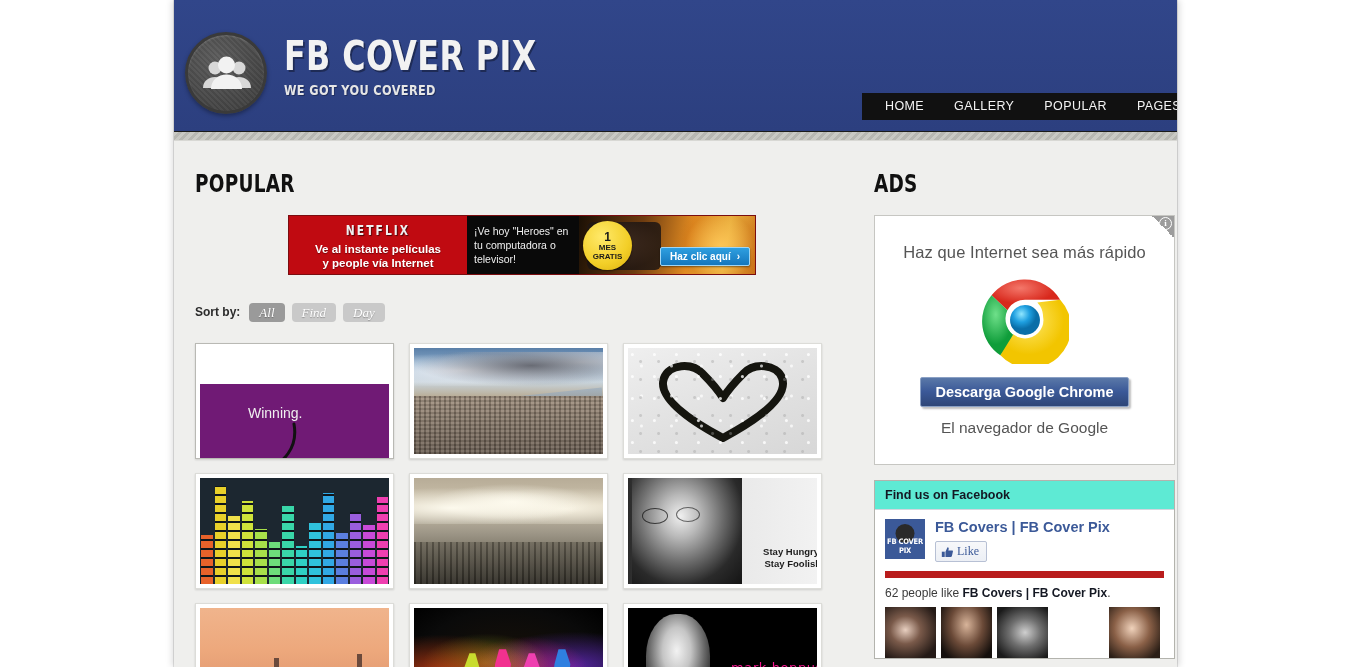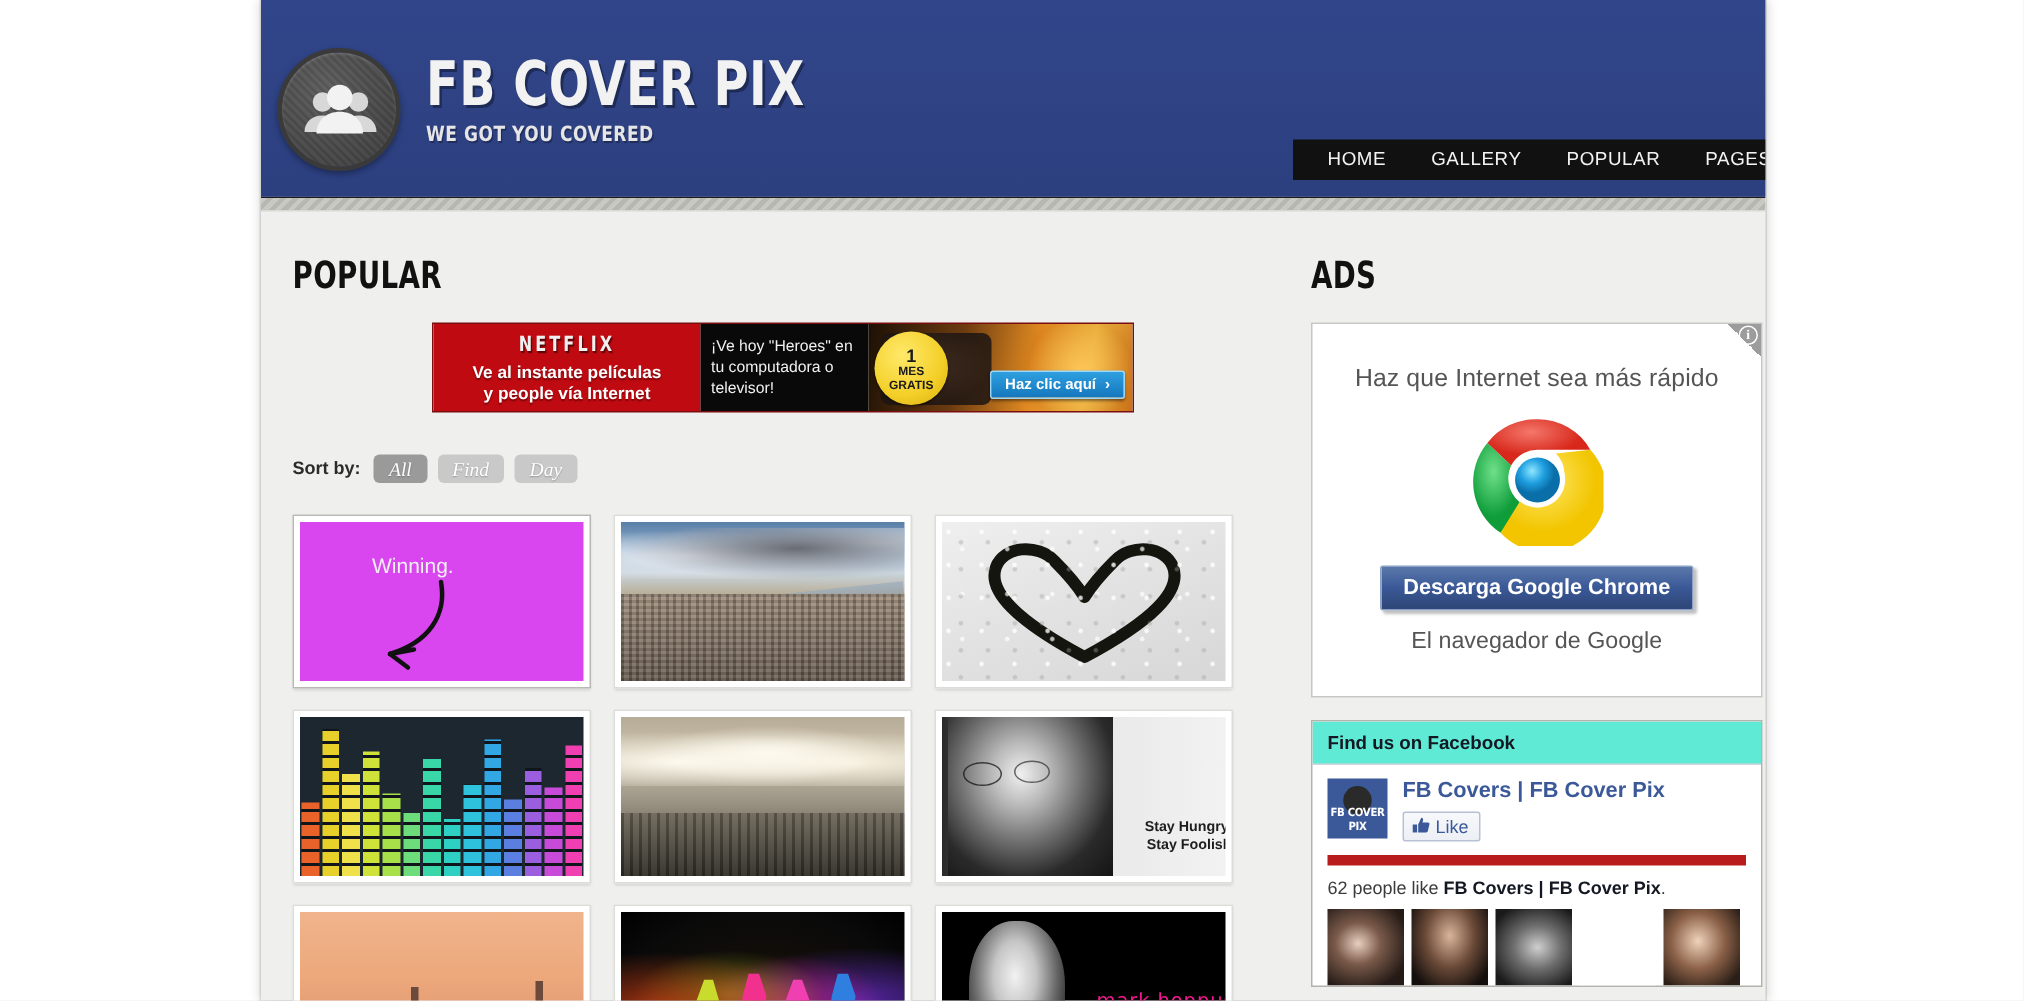--- a/index.html
+++ b/index.html
@@ -221,21 +221,21 @@
     padding: 4px;
     border: 1px solid #dcdcd8;
     box-shadow: 0 1px 2px rgba(0,0,0,0.14);
     cursor: pointer;
     overflow: hidden;
   }
   .tile.selected { border: 1px solid #b9b9b4; }
   .thumb { width: 100%; height: 100%; position: relative; overflow: hidden; }
 
   
-  .t-winning { background: #d946ef; }
+  .t-winning { background: #701a75; margin-top: 36px; }
   .t-winning .wtext {
     position: absolute; left: 48px; top: 21px;
     color: #f0f0f0; font-size: 14px;
   }
   .t-winning .warrow { position: absolute; left: 38px; top: 36px; }
 
   
   .t-nyc {
     background:
       linear-gradient(180deg, #5a7fa8 0%, #8fb0cd 18%, #c8d4dd 32%, #b9ad96 46%, #97867a 70%, #6f6257 100%);
@@ -413,28 +413,29 @@
     text-align: center; color: #fff;
     font-family: "DejaVu Sans Condensed", "Liberation Sans Narrow", "Liberation Sans", sans-serif;
     font-weight: bold; font-size: 7.5px; letter-spacing: -0.2px;
   }
   .fb-info { margin-left: 10px; }
   .fb-pagename {
     color: #3b5998; font-size: 14.5px; font-weight: bold;
     cursor: pointer;
   }
   .fb-like {
-    display: inline-flex; align-items: flex-start; gap: 3px;
+    display: inline-flex; align-items: flex-end; gap: 3px;
     margin-top: 6px;
     border: 1px solid #b7c0d4;
     background: linear-gradient(180deg, #f7f8fa 0%, #eceff5 100%);
     border-radius: 2px;
     padding: 2px 7px 2px 5px;
     font-size: 12px; color: #3b5998;
     cursor: pointer;
+    font-family: Liberation Serif, serif;
   }
   .fb-count {
     border-top: 7px solid #b91c1c;
     margin: 9px 10px 0; padding-top: 8px;
     font-size: 12px; color: #3b3b3b;
   }
   .fb-count b { color: #141823; }
   .fb-faces { display: flex; gap: 5px; padding: 7px 10px 0; }
   .face-card { width: 51px; }
   .face-img { width: 51px; height: 51px; overflow: hidden; position: relative; }

